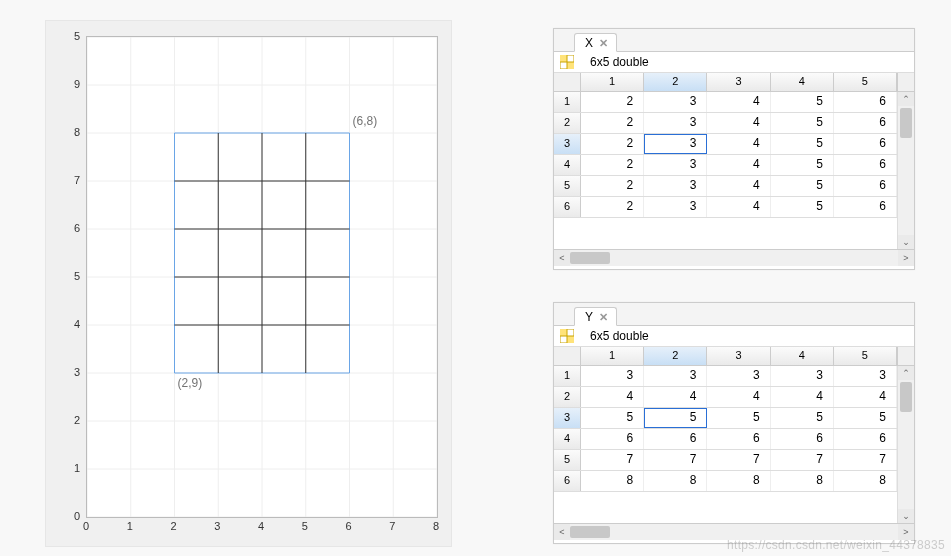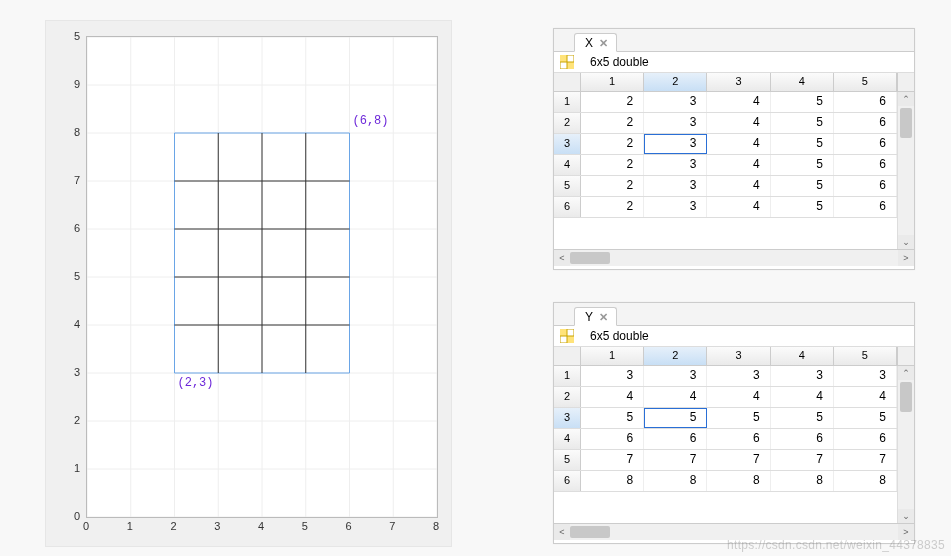--- a/index.html
+++ b/index.html
@@ -56,22 +56,21 @@
   .plot-xticks div {
     position: absolute;
     top: 2px;
     font-size: 11px;
     color: #333;
     transform: translateX(-50%);
   }
   .plot-annot {
     position: absolute;
     font-size: 12px;
-    color: #6d28d9;
-    font-family: Liberation Mono, monospace;
+    color: #737373;
   }
 
   .var-panel {
     position: absolute;
     width: 360px;
     background: #fff;
     border: 1px solid #ccc;
     box-shadow: 0 0 2px rgba(0,0,0,0.05);
   }
   .var-X { left: 553px; top: 28px; height: 240px; }
@@ -306,21 +305,21 @@
       <div style="left: 0px;">0</div>
       <div style="left: 43.75px;">1</div>
       <div style="left: 87.5px;">2</div>
       <div style="left: 131.25px;">3</div>
       <div style="left: 175px;">4</div>
       <div style="left: 218.75px;">5</div>
       <div style="left: 262.5px;">6</div>
       <div style="left: 306.25px;">7</div>
       <div style="left: 350px;">8</div>
     </div>
-  <div class="plot-annot" id="annot-lower" style="left: 131.5px; top: 355px;">(2,3)</div>
+  <div class="plot-annot" id="annot-lower" style="left: 131.5px; top: 355px;">(2,9)</div>
   <div class="plot-annot" id="annot-upper" style="left: 306.5px; top: 93px;">(6,8)</div>
 </div>
 
 <div class="var-panel var-X">
   <div class="tab-bar">
     <div class="tab">
       <span>X</span>
       <span class="close">✕</span>
     </div>
   </div>

